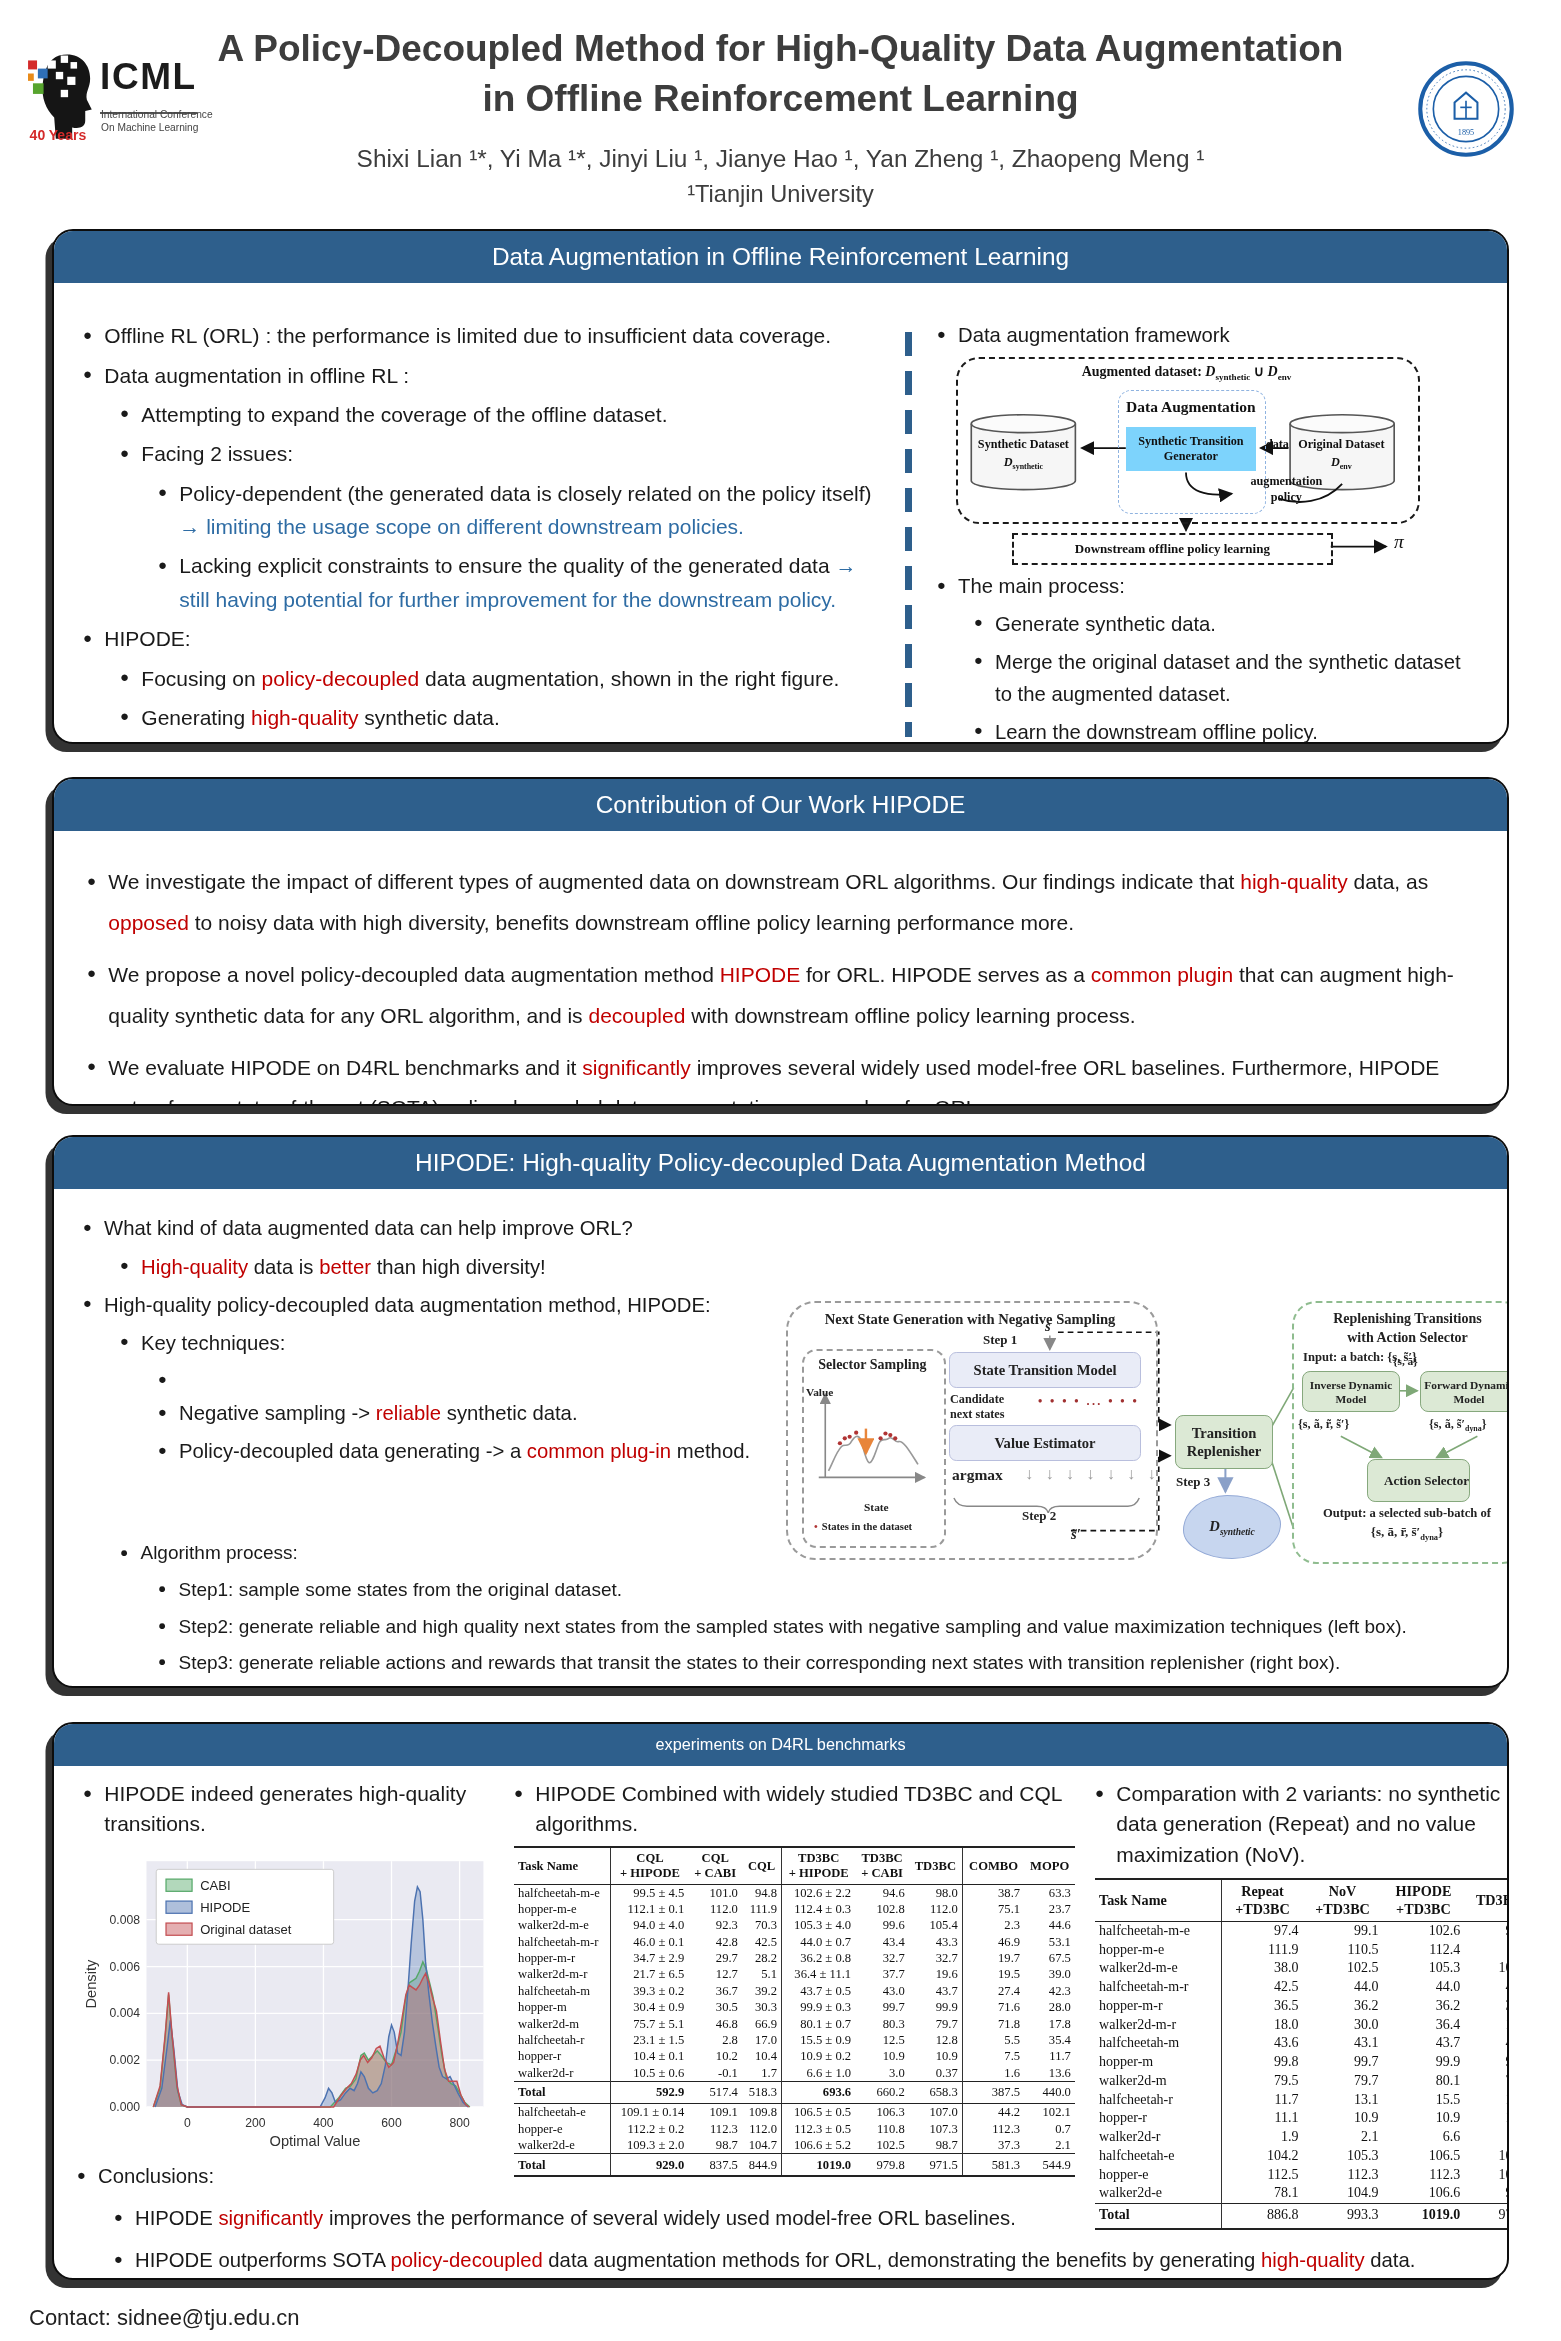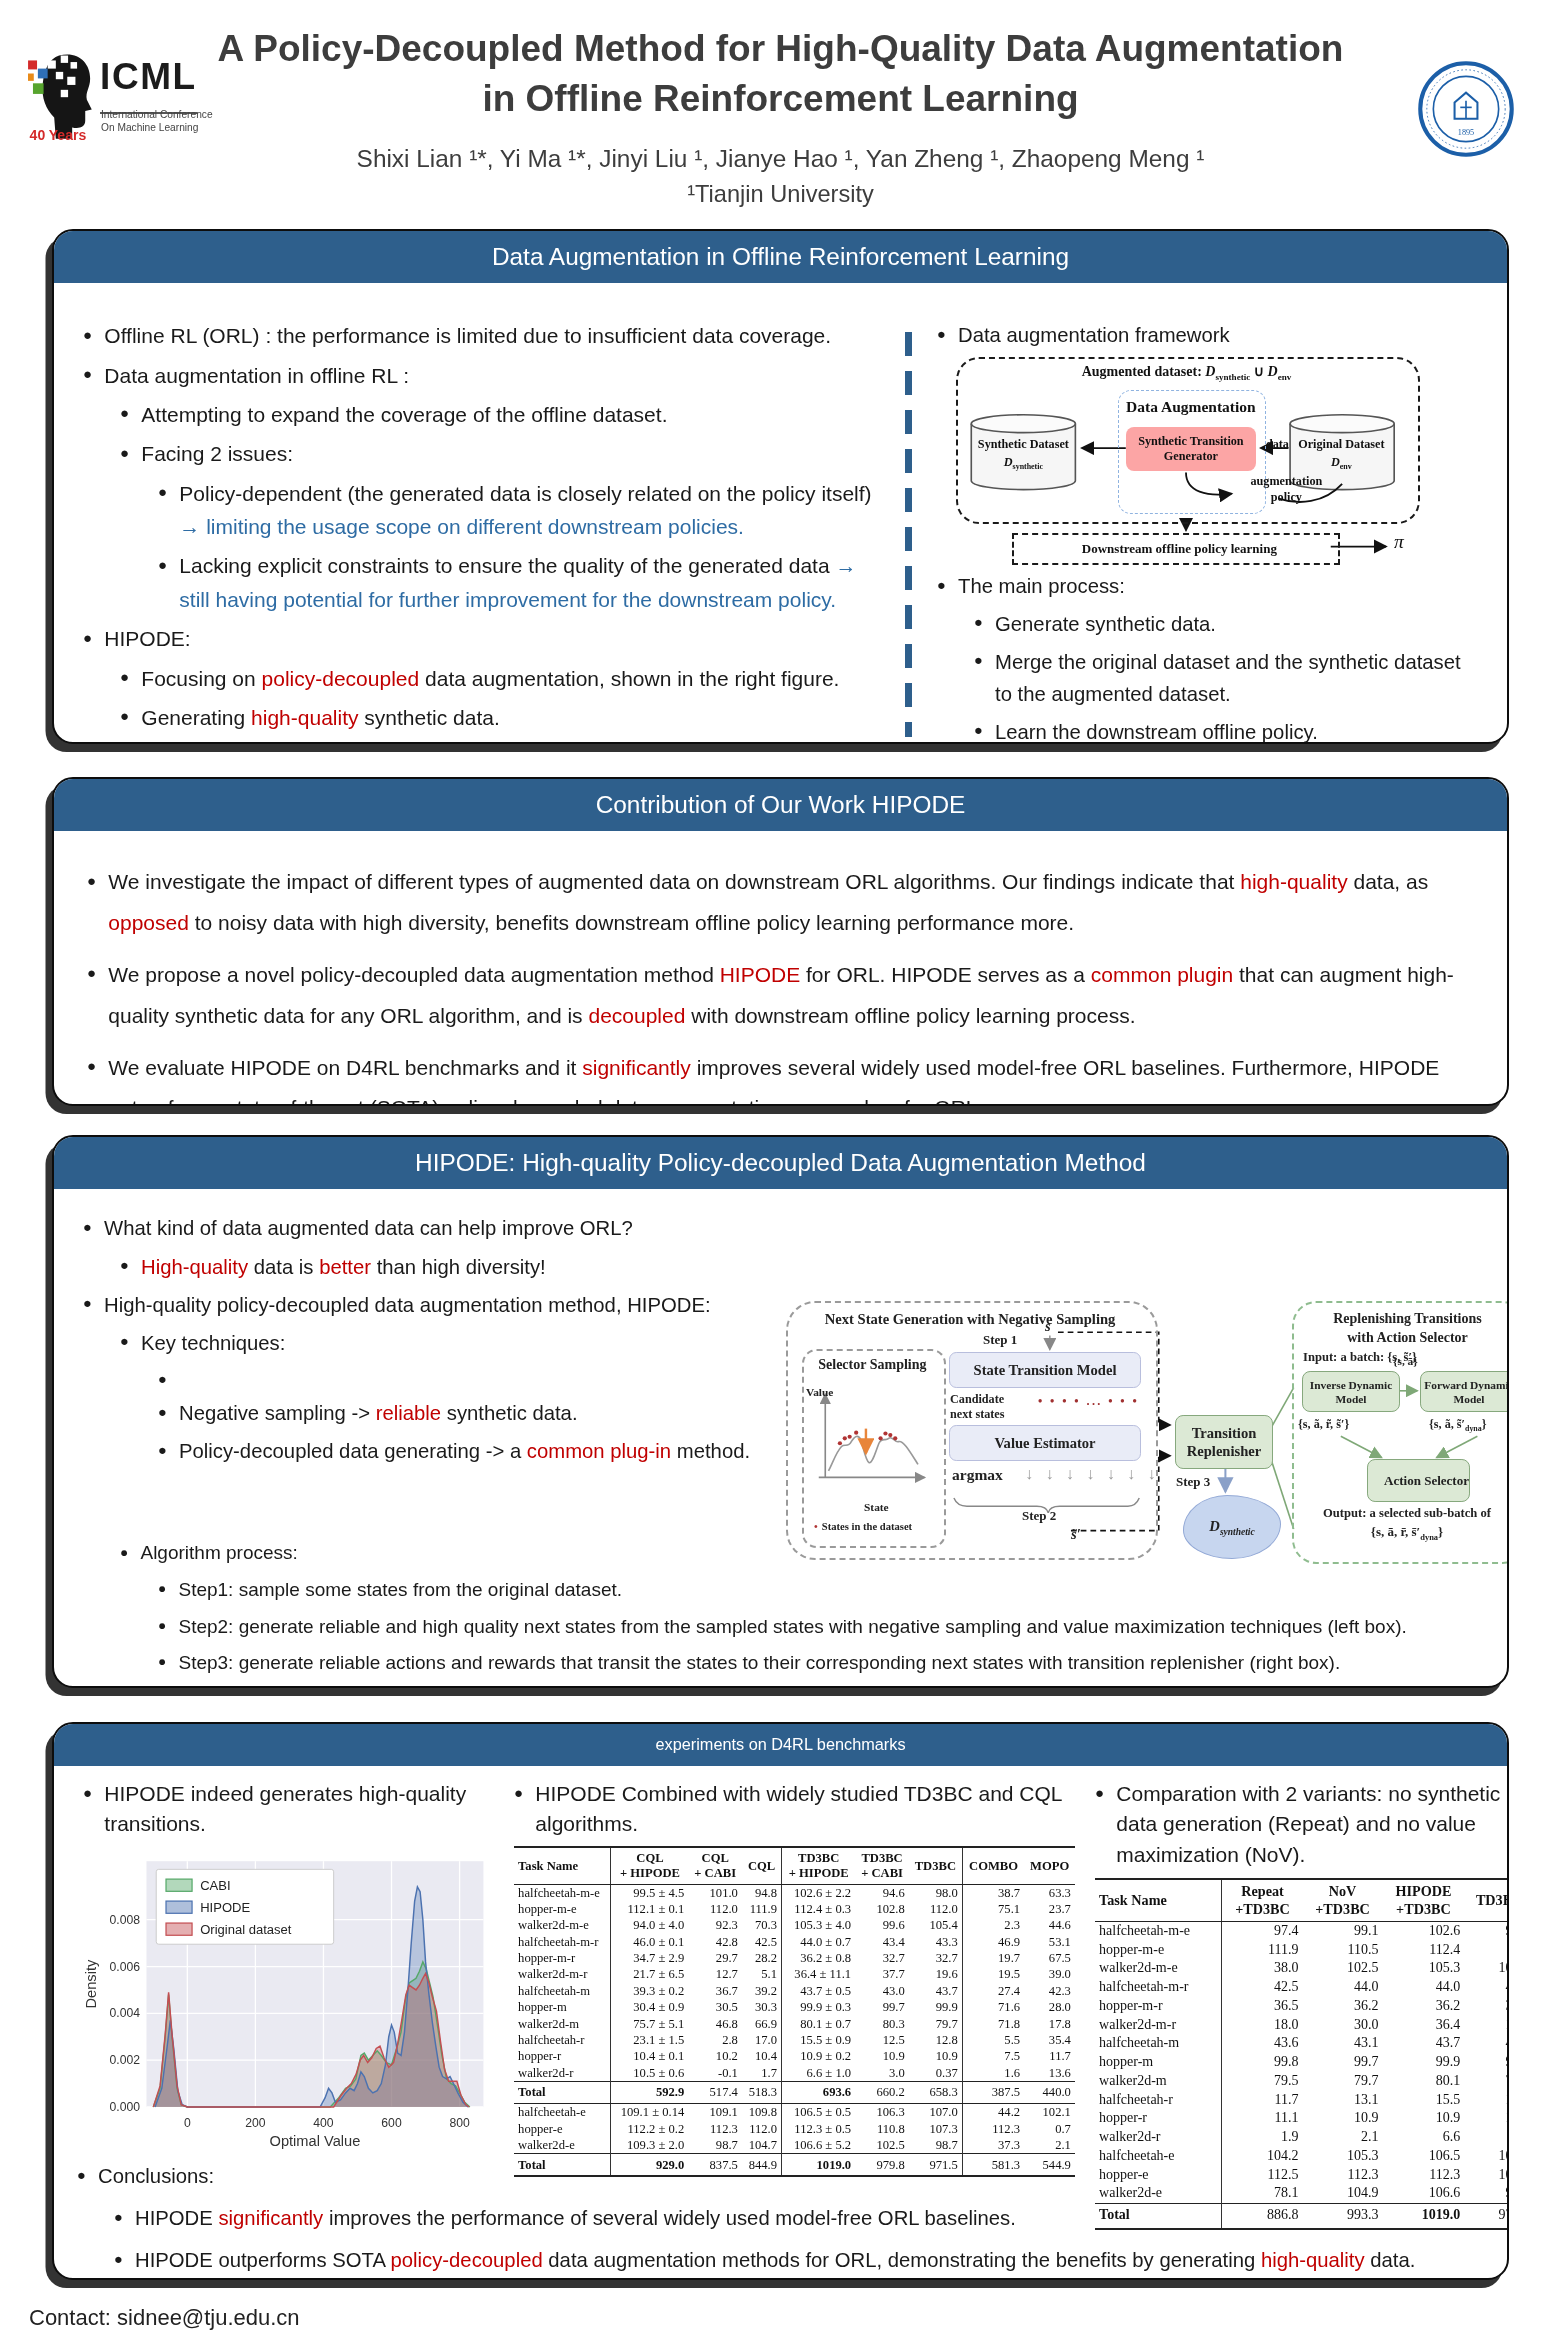--- a/index.html
+++ b/index.html
@@ -90,27 +90,27 @@
   #table2 td{font-size:14px;line-height:1.34;}
 
   
   .d1{position:relative;width:527px;height:205px;margin:3.3px 0 8.1px 4.9px;
       font-family:"Liberation Serif",serif;color:#111;}
   .d1 .abs{position:absolute;}
   .d1-outer{left:14.6px;top:0;width:460px;height:163px;border:2px dashed #1a1a1a;border-radius:23px;}
   .d1-auglabel{left:14.6px;top:5.7px;width:460px;text-align:center;font-weight:bold;font-size:14px;}
   .d1-blue{left:176px;top:33px;width:146px;height:122px;border:1.6px dashed #8fb3e0;border-radius:13px;}
   .d1-datitle{left:176px;top:41px;width:146px;text-align:center;font-weight:bold;font-size:15.5px;}
-  .d1-gen{left:184px;top:70px;width:130px;height:44px;background:#fca5a5;border-radius:8px;
+  .d1-gen{left:184px;top:70px;width:130px;height:44px;background:#7dd3fc;border-radius:0;
           display:flex;align-items:center;justify-content:center;text-align:center;font-weight:bold;font-size:12.2px;line-height:1.25;}
   .d1-cyl-label{width:107px;text-align:center;font-weight:bold;font-size:12.2px;line-height:1.5;}
   .d1-data{left:324px;top:80px;font-weight:bold;font-size:12.2px;}
   .d1-augpol{left:294px;top:117px;width:101px;text-align:center;font-weight:bold;font-size:12.2px;line-height:1.3;}
   .d1-down{left:70px;top:176px;width:317px;height:28px;border:2px dashed #1a1a1a;
-           display:flex;align-items:center;justify-content:center;font-weight:bold;font-size:13px;padding-left:7px;}
+           display:flex;align-items:center;justify-content:center;font-weight:bold;font-size:13px;}
   .d1-pi{left:452px;top:174px;font-style:italic;font-size:19.5px;}
 
   
   .d3{position:absolute;left:724px;top:75px;width:755px;height:304px;
       font-family:"Liberation Serif",serif;color:#222;}
   .d3 .abs{position:absolute;}
   .d3-left{left:8.1px;top:37px;width:368px;height:255px;border:2.4px dashed #9a9a9a;border-radius:29px;}
   .d3-ltitle{left:8.1px;top:47px;width:368px;text-align:center;font-weight:bold;font-size:14.6px;}
   .d3-ns{left:24.4px;top:85px;width:140px;height:195px;border:2px dashed #9a9a9a;border-radius:14.6px;}
   .d3-nstitle{left:24.4px;top:93px;width:140px;text-align:center;font-weight:bold;font-size:14px;}

